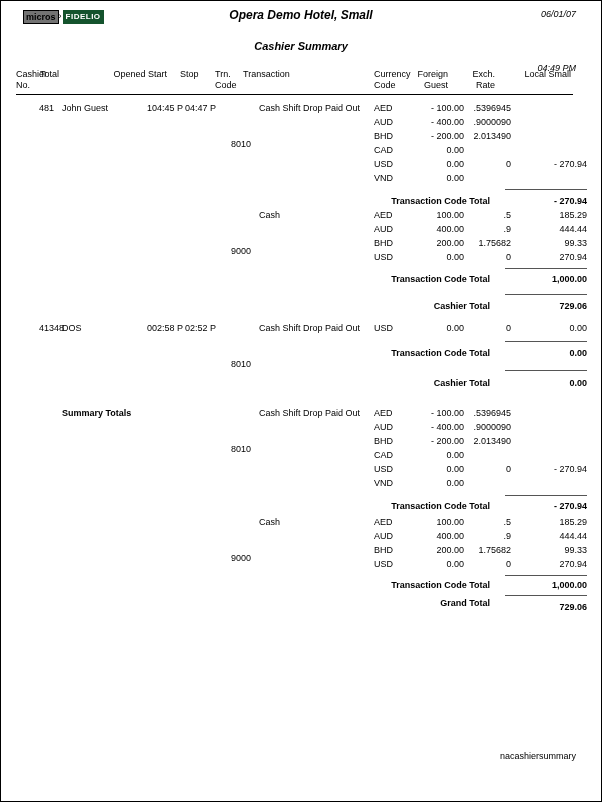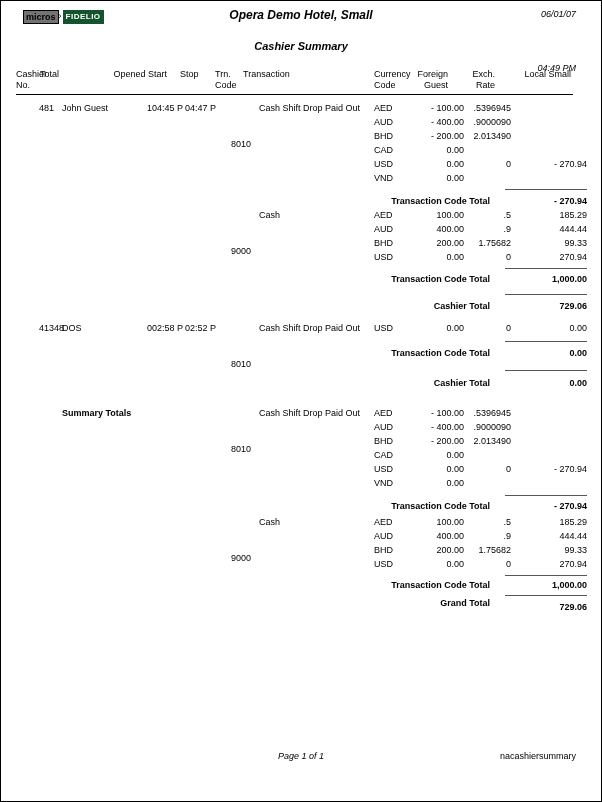--- a/index.html
+++ b/index.html
@@ -263,16 +263,15 @@
         <span class="col totallabel">Transaction Code Total</span>
         <span class="col local">1,000.00</span>
       </div>
       <div class="rule" style="top: 594px;"></div>
       <div class="line total" style="top: 597px;">
         <span class="col totallabel">Grand Total</span>
         <span class="col local" style="top: 4px;">729.06</span>
       </div>
     </div>
 
-  <div class="footer-page">Page 1 of 1</div>
   <div class="footer-id">nacashiersummary</div>
 
 </div>
 
 </body></html>

